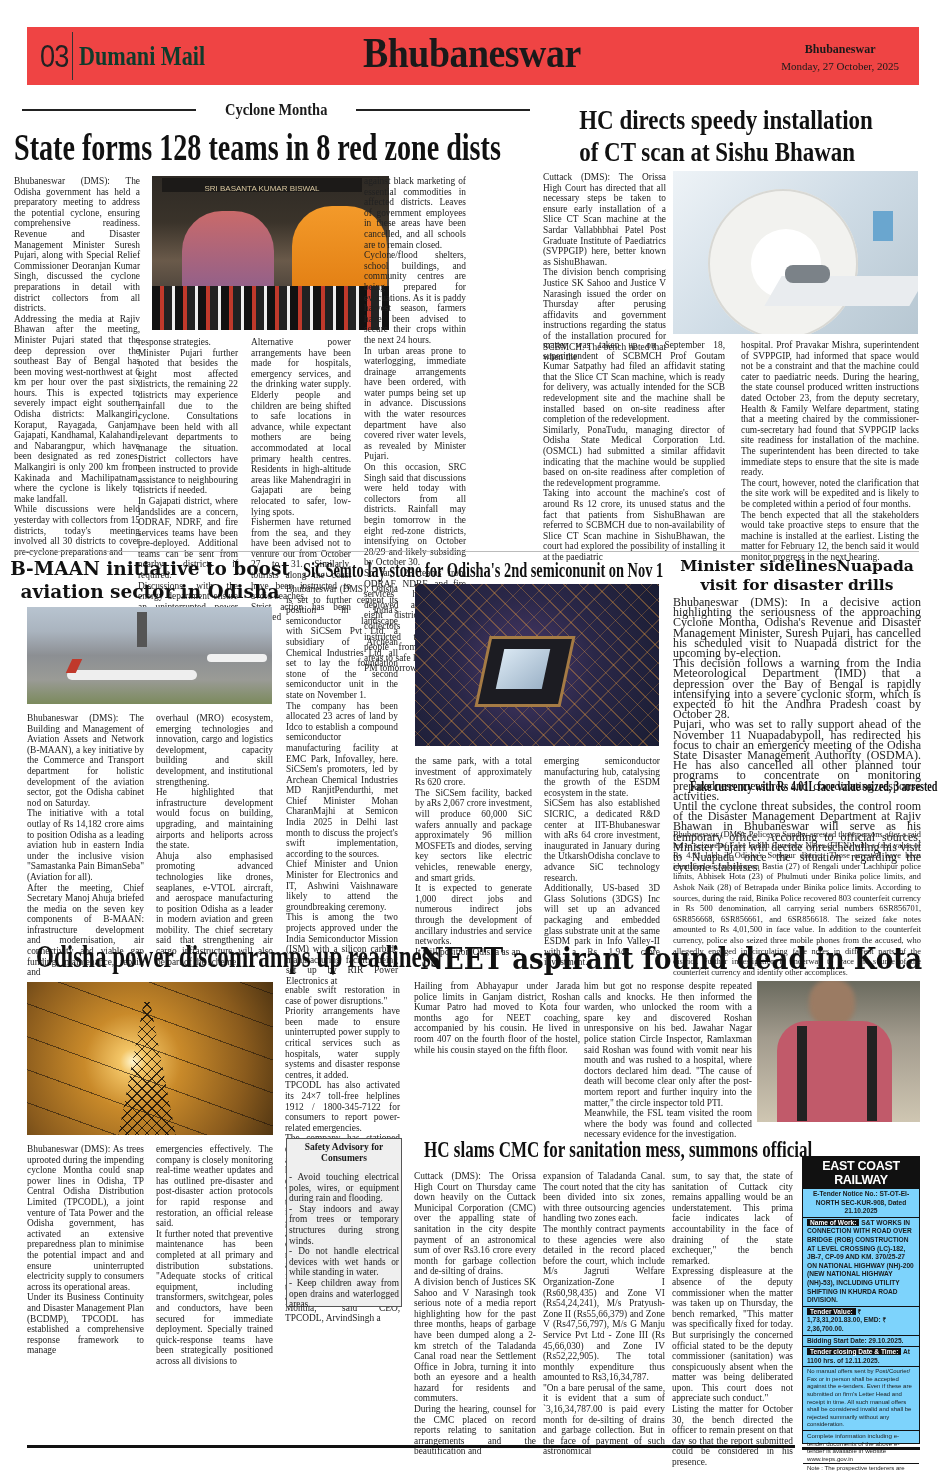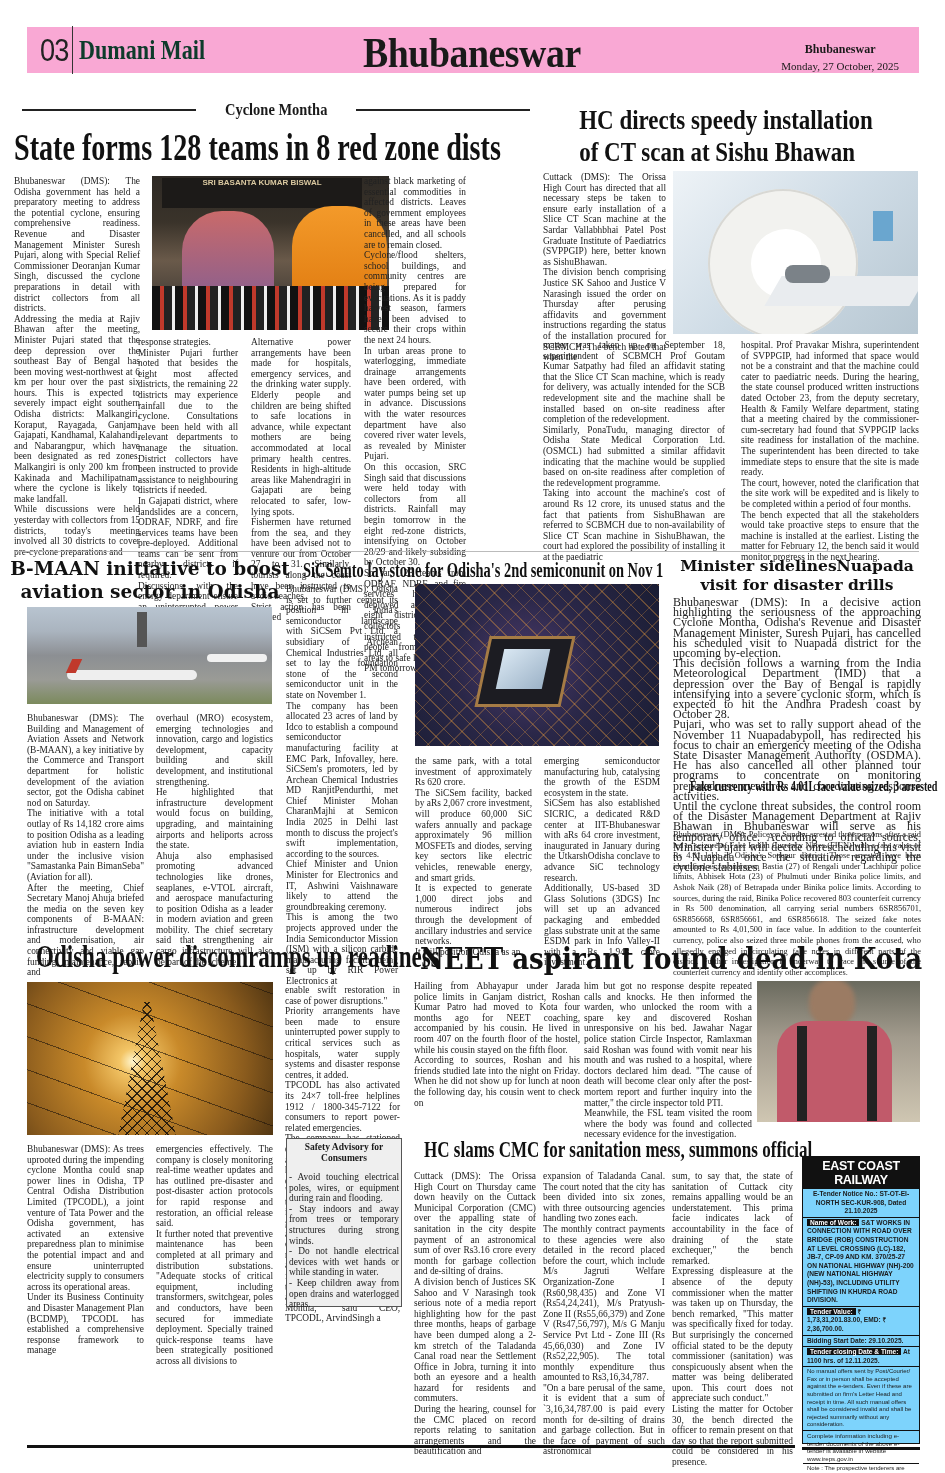--- a/index.html
+++ b/index.html
@@ -1,18 +1,18 @@
 <!DOCTYPE html>
 <html><head>
 <meta charset="utf-8">
 <style>
 *{box-sizing:border-box;margin:0;padding:0}
 body{width:945px;height:1473px;background:#fff;font-family:"Liberation Serif",serif;color:#1a1a1a;position:relative;overflow:hidden}
 .abs{position:absolute}
-.masthead{left:27px;top:27px;width:892px;height:46px;background:#f9a8d4;display:flex;align-items:center}
+.masthead{left:27px;top:27px;width:892px;height:58px;background:#ef4444;display:flex;align-items:center}
 .pg{font-family:"Liberation Sans",sans-serif;font-size:32px;font-weight:300;color:#222;margin-left:13px;letter-spacing:-1px;transform:scaleX(.85);transform-origin:left}
 .vbar{width:1px;height:48px;background:#333;margin-left:-2px;margin-right:6px}
 .brand{font-family:"Liberation Serif",serif;font-weight:bold;font-size:27px;color:#0e3b2b;transform:scaleX(.82);transform-origin:left;white-space:nowrap}
 .city{position:absolute;left:336px;top:2px;font-size:42px;font-weight:bold;color:#1a1a1a;transform:scaleX(.9);transform-origin:left;letter-spacing:-.5px}
 .dateblk{position:absolute;right:20px;top:14px;text-align:center;font-size:11px;line-height:17px}
 .dateblk .c{font-weight:bold;font-size:12px}
 .kicker{left:22px;top:100px;width:508px;display:flex;align-items:center;gap:20px}
 .kicker .l{flex:1;height:2px;background:#222}
 .kicker span{font-size:17px;font-weight:bold;transform:scaleX(.85)}
 h1,h2,h3{font-weight:bold;color:#111;line-height:1}
@@ -48,21 +48,21 @@
   <div class="l"></div>
 </div>
 <h1 class="abs cond" style="left:14px;top:128px;font-size:38px;transform:scaleX(.74)">State forms 128 teams in 8 red zone dists</h1>
 
 <div class="col txt" style="left:14px;top:176px;width:126px">
     <p><b>Bhubaneswar (DMS):</b> The Odisha government has held a preparatory meeting to address the potential cyclone, ensuring comprehensive readiness. Revenue and Disaster Management Minister Suresh Pujari, along with Special Relief Commissioner Deoranjan Kumar Singh, discussed the cyclone preparations in detail with district collectors from all districts.</p>
     <p>Addressing the media at Rajiv Bhawan after the meeting, Minister Pujari stated that the deep depression over the southeast Bay of Bengal has been moving west-northwest at 6 km per hour over the past six hours. This is expected to severely impact eight southern Odisha districts: Malkangiri, Koraput, Rayagada, Ganjam, Gajapati, Kandhamal, Kalahandi, and Nabarangpur, which have been designated as red zones. Malkangiri is only 200 km from Kakinada and Machilipatnam, where the cyclone is likely to make landfall.</p>
     <p>While discussions were held yesterday with collectors from 15 districts, today's meeting involved all 30 districts to cover pre-cyclone preparations and</p>
   </div>
 <div class="photo" style="left:152px;top:176px;width:237px;height:154px;background:linear-gradient(180deg,#2e2a25 0%,#3a332a 30%,#6a5a4a 55%,#2a2a2a 100%)">
-  <div style="position:absolute;left:10px;top:2px;width:200px;height:30px;background:#1c1a18;color:#d8c79f;font-family:'Liberation Sans',sans-serif;font-size:8px;text-align:center;font-weight:bold">SRI BASANTA KUMAR BISWAL</div>
+  <div style="position:absolute;left:10px;top:2px;width:200px;height:14px;background:#1c1a18;color:#d8c79f;font-family:'Liberation Sans',sans-serif;font-size:8px;text-align:center;padding-top:6px;font-weight:normal">SRI BASANTA KUMAR BISWAL</div>
   <div style="position:absolute;left:30px;top:35px;width:92px;height:90px;border-radius:40px 40px 6px 6px;background:linear-gradient(#c96a6a,#8a5f8f)"></div>
   <div style="position:absolute;left:140px;top:30px;width:95px;height:100px;border-radius:40px 40px 6px 6px;background:linear-gradient(#f39a2a,#e07b10)"></div>
   <div style="position:absolute;left:0;top:110px;width:237px;height:44px;background:repeating-linear-gradient(90deg,#111 0 8px,#c0392b 8px 12px,#222 12px 20px,#eee 20px 23px)"></div>
 </div>
 <div class="col txt" style="left:138px;top:337px;width:100px">
     <p>response strategies.</p>
     <p>Minister Pujari further noted that besides the eight most affected districts, the remaining 22 districts may experience rainfall due to the cyclone. Consultations have been held with all relevant departments to manage the situation. District collectors have been instructed to provide assistance to neighbouring districts if needed.</p>
     <p>In Gajapati district, where landslides are a concern, ODRAF, NDRF, and fire services teams have been pre-deployed. Additional teams can be sent from nearby districts if required.</p>
     <p>Discussions with the energy department ensure an uninterrupted power supply.</p>
   </div>
@@ -195,21 +195,20 @@
       <p>- Stay indoors and away from trees or temporary structures during strong winds.</p>
       <p>- Do not handle electrical devices with wet hands or while standing in water.</p>
       <p>- Keep children away from open drains and waterlogged areas.</p>
     </div>
 </div>
 <div class="rule" style="left:27px;top:1445px;width:375px;height:3px"></div>
 
 <h2 class="abs" style="left:420px;top:944px;font-size:30px;font-family:'DejaVu Serif',serif;white-space:nowrap;transform:scaleX(.87);transform-origin:left">NEET aspirant found dead in Kota</h2>
 <div class="col txt" style="left:414px;top:981px;width:166px">
     <p>Hailing from Abhayapur under Jarada police limits in Ganjam district, Roshan Kumar Patro had moved to Kota four months ago for NEET coaching, accompanied by his cousin. He lived in room 407 on the fourth floor of the hostel, while his cousin stayed on the fifth floor.</p>
-    <p>According to sources, Roshan and his friends studied late into the night on Friday. When he did not show up for lunch at noon the following day, his cousin went to check on</p>
   </div>
 <div class="col txt" style="left:584px;top:981px;width:168px">
     <p>him but got no response despite repeated calls and knocks. He then informed the warden, who unlocked the room with a spare key and discovered Roshan unresponsive on his bed. Jawahar Nagar police station Circle Inspector, Ramlaxman said Roshan was found with vomit near his mouth and was rushed to a hospital, where doctors declared him dead. "The cause of death will become clear only after the post-mortem report and further inquiry into the matter," the circle inspector told PTI.</p>
     <p>Meanwhile, the FSL team visited the room where the body was found and collected necessary evidence for the investigation.</p>
   </div>
 <div class="photo" style="left:757px;top:981px;width:163px;height:141px;background:linear-gradient(180deg,#6a6a5e 0%,#a29b8d 40%,#cfc6b2 100%)">
   <div style="position:absolute;left:52px;top:-2px;width:46px;height:48px;border-radius:45%;background:#9b7b63;filter:blur(2px)"></div>
   <div style="position:absolute;left:20px;top:40px;width:115px;height:105px;border-radius:30px 30px 0 0;background:#c15a6a"></div>
   <div style="position:absolute;left:40px;top:45px;width:10px;height:95px;background:#222"></div>
   <div style="position:absolute;left:110px;top:45px;width:10px;height:95px;background:#222"></div>

